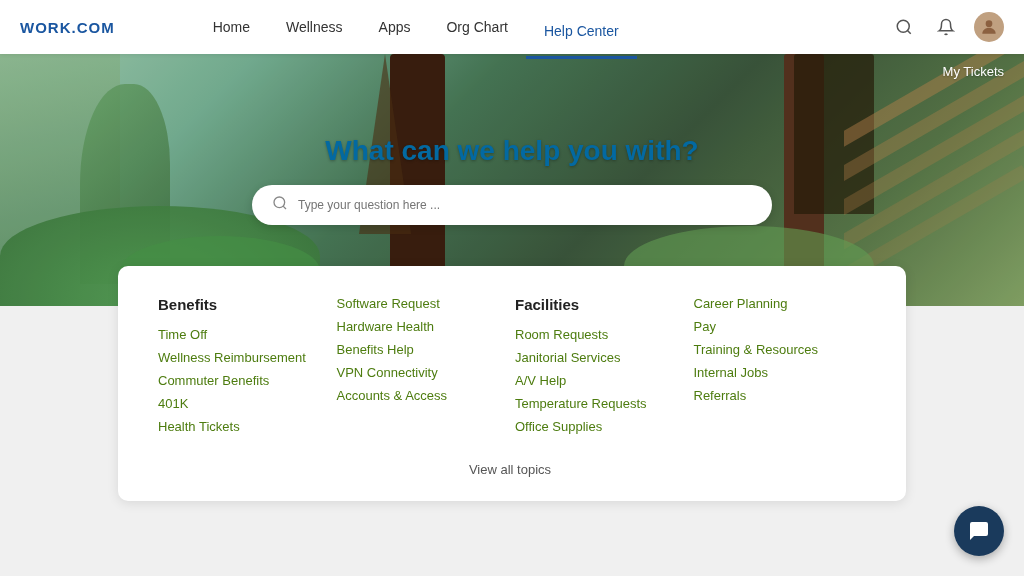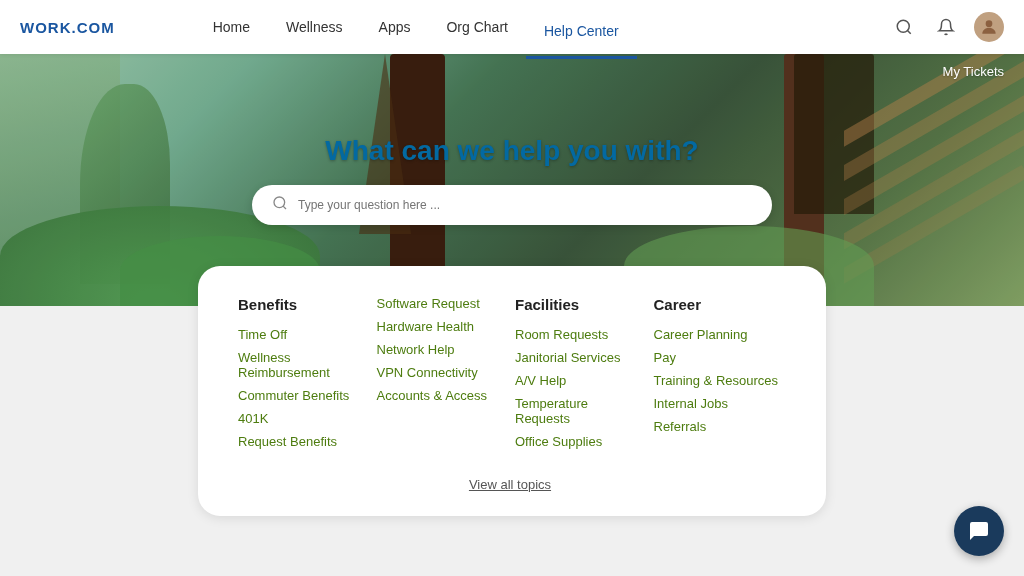--- a/index.html
+++ b/index.html
@@ -58,35 +58,35 @@
       position: absolute; top: 10px; right: 20px; color: #fff; font-size: 13px; cursor: pointer;
       text-shadow: 0 1px 2px rgba(0,0,0,0.3);
     }
 
     
     .main-content {
       position: absolute; top: 306px; left: 0; right: 0; bottom: 0;
       background: #f0f0f0; display: flex; justify-content: center; align-items: flex-start; padding-top: 0;
     }
     .topics-card {
-      background: #fff; border-radius: 22px; box-shadow: 0 2px 12px rgba(0,0,0,0.1);
-      width: 628px; margin-top: -40px; padding: 30px 44px 24px 40px;
+      background: #fff; border-radius: 10px; box-shadow: 0 2px 12px rgba(0,0,0,0.1);
+      width: 788px; margin-top: -40px; padding: 30px 44px 24px 40px;
     }
     .topics-grid {
       display: grid; grid-template-columns: repeat(4, 1fr); gap: 0 10px;
     }
     .topic-col h3 {
       font-size: 15px; font-weight: 700; color: #222; margin-bottom: 14px;
     }
     .topic-col ul { list-style: none; }
     .topic-col ul li {
       font-size: 13px; color: #4d7c0f; margin-bottom: 8px; cursor: pointer;
     }
     .view-all {
-      text-align: center; margin-top: 20px; font-size: 13px; color: #555; cursor: pointer; text-decoration: underline;
+      text-align: center; margin-top: 20px; font-size: 13px; color: #555; cursor: pointer;
     }
 
     
     .chat-btn {
       position: absolute; bottom: 20px; right: 20px;
       width: 50px; height: 50px; border-radius: 50%; background: #1a3a5c;
       display: flex; align-items: center; justify-content: center; cursor: pointer;
       box-shadow: 0 3px 10px rgba(0,0,0,0.3);
     }
     .chat-btn svg { width: 24px; height: 24px; fill: #fff; }
@@ -167,47 +167,46 @@
   <div class="topics-card">
     <div class="topics-grid">
 
       <div class="topic-col">
         <h3>Benefits</h3>
         <ul>
           <li>Time Off</li>
           <li>Wellness Reimbursement</li>
           <li>Commuter Benefits</li>
           <li>401K</li>
-          <li>Request Benefits</li>
+          <li>Health Tickets</li>
         </ul>
       </div>
 
       <div class="topic-col">
         <ul>
           <li>Software Request</li>
           <li>Hardware Health</li>
-          <li>Network Help</li>
+          <li>Benefits Help</li>
           <li>VPN Connectivity</li>
           <li>Accounts &amp; Access</li>
         </ul>
       </div>
 
       <div class="topic-col">
         <h3>Facilities</h3>
         <ul>
           <li>Room Requests</li>
           <li>Janitorial Services</li>
           <li>A/V Help</li>
           <li>Temperature Requests</li>
           <li>Office Supplies</li>
         </ul>
       </div>
 
       <div class="topic-col">
-        <h3>Career</h3>
         <ul>
           <li>Career Planning</li>
           <li>Pay</li>
           <li>Training &amp; Resources</li>
           <li>Internal Jobs</li>
           <li>Referrals</li>
         </ul>
       </div>
 
     </div>

